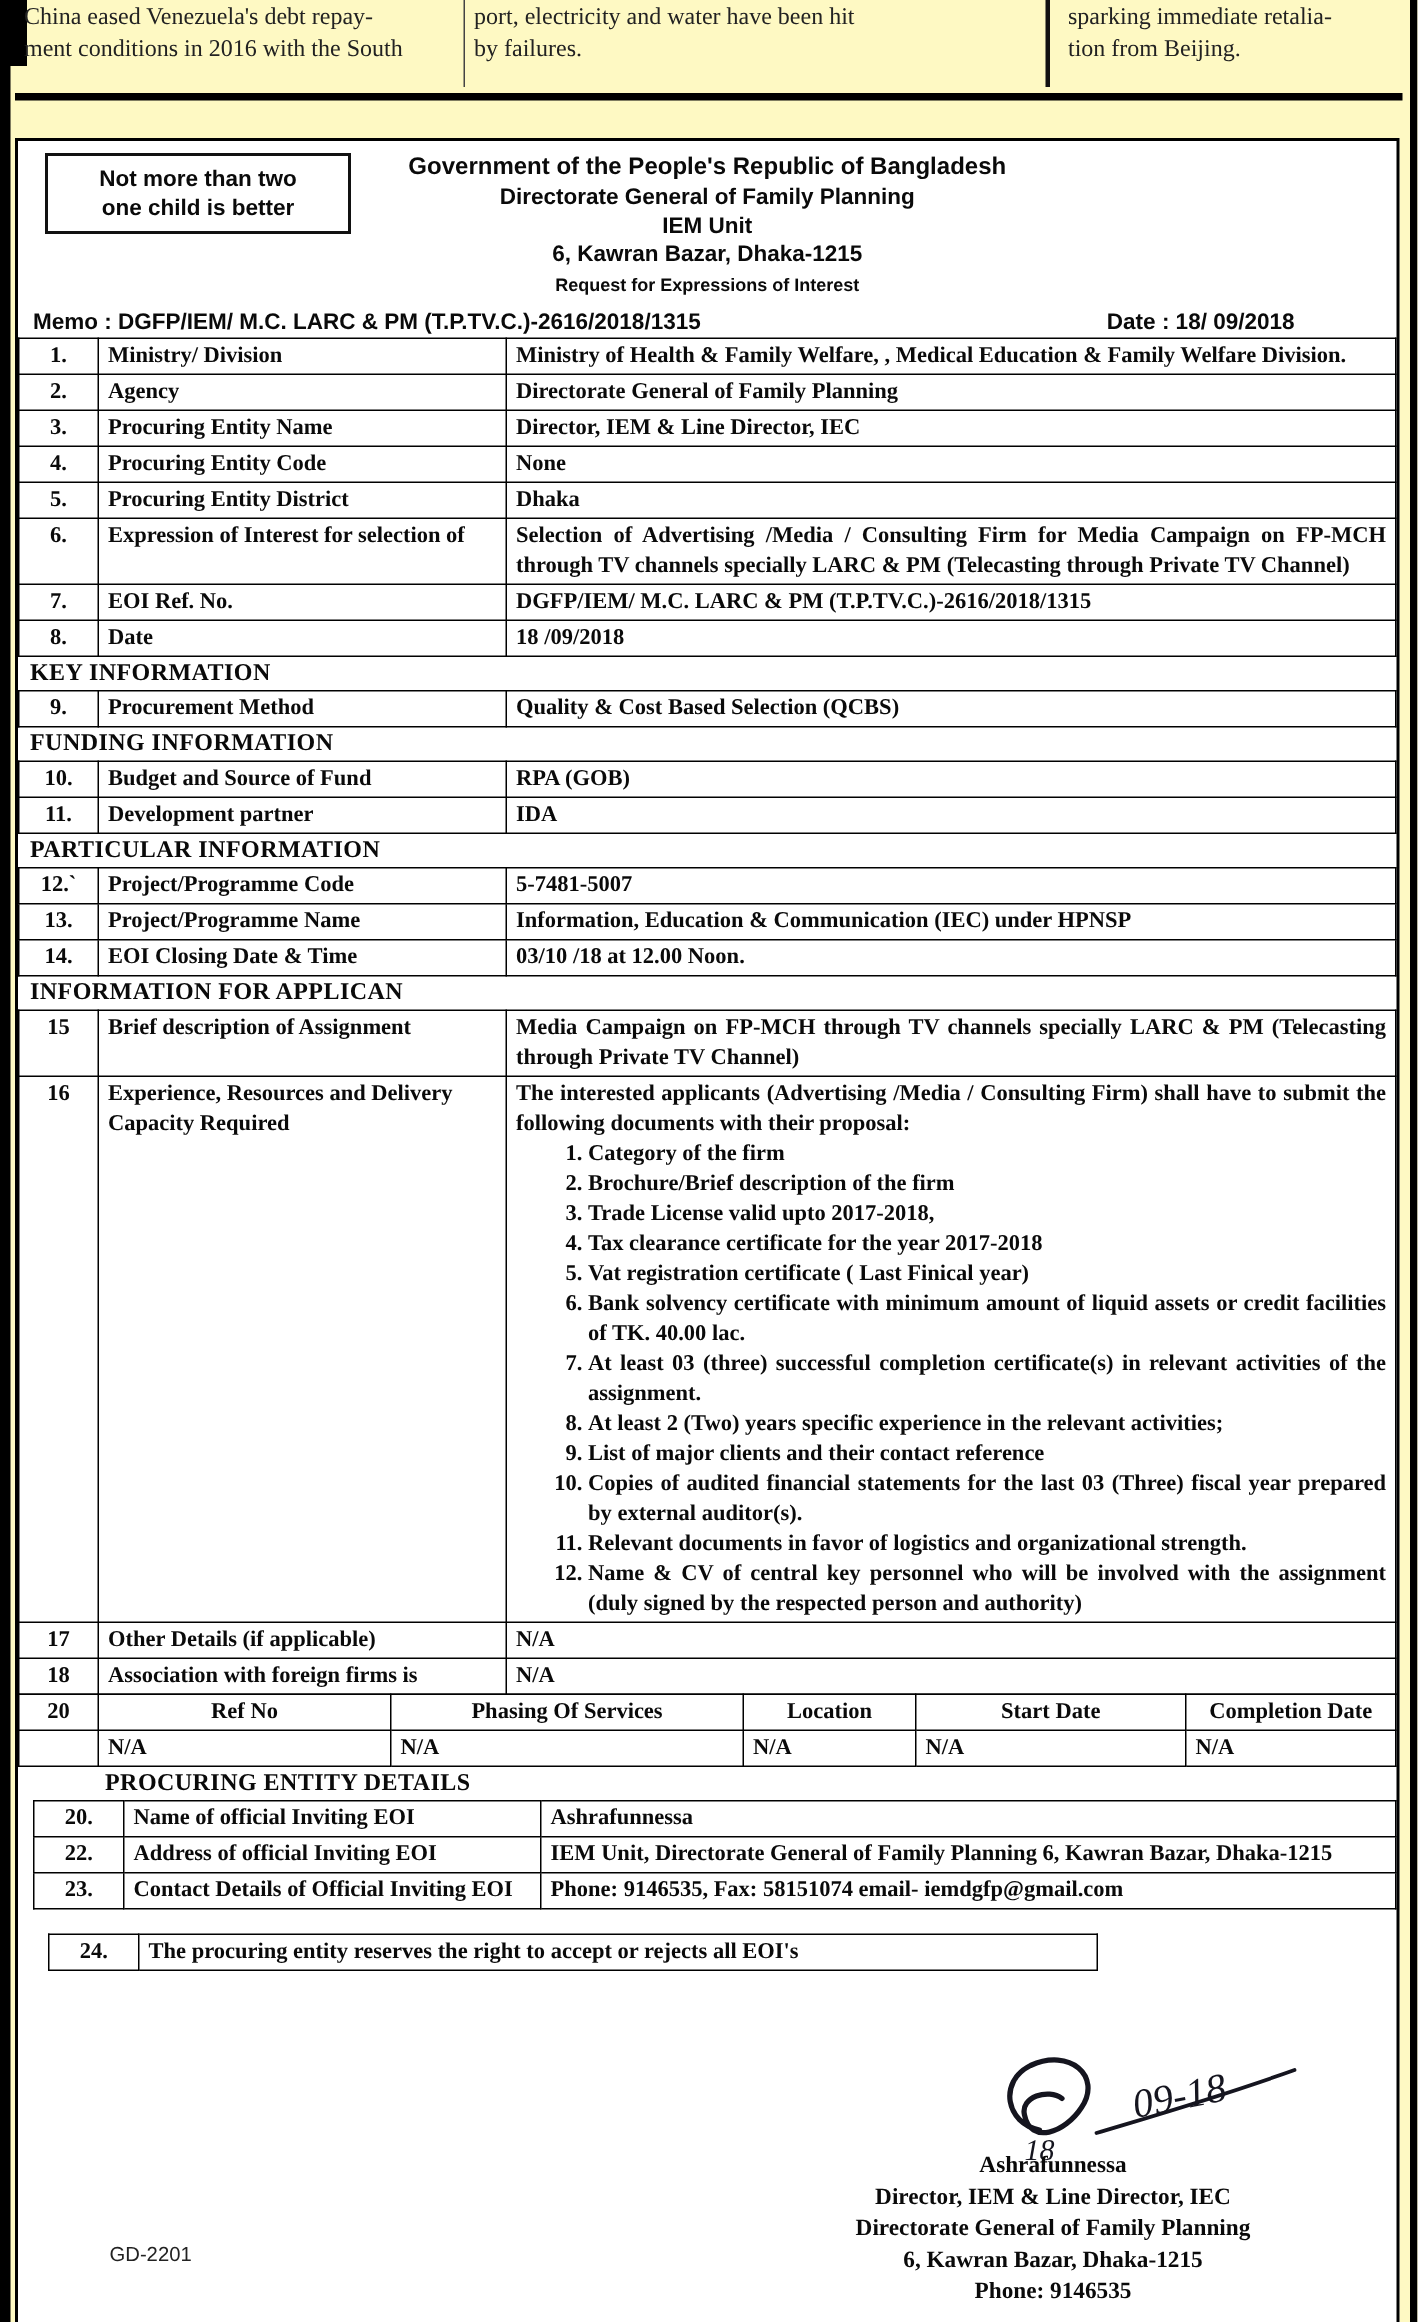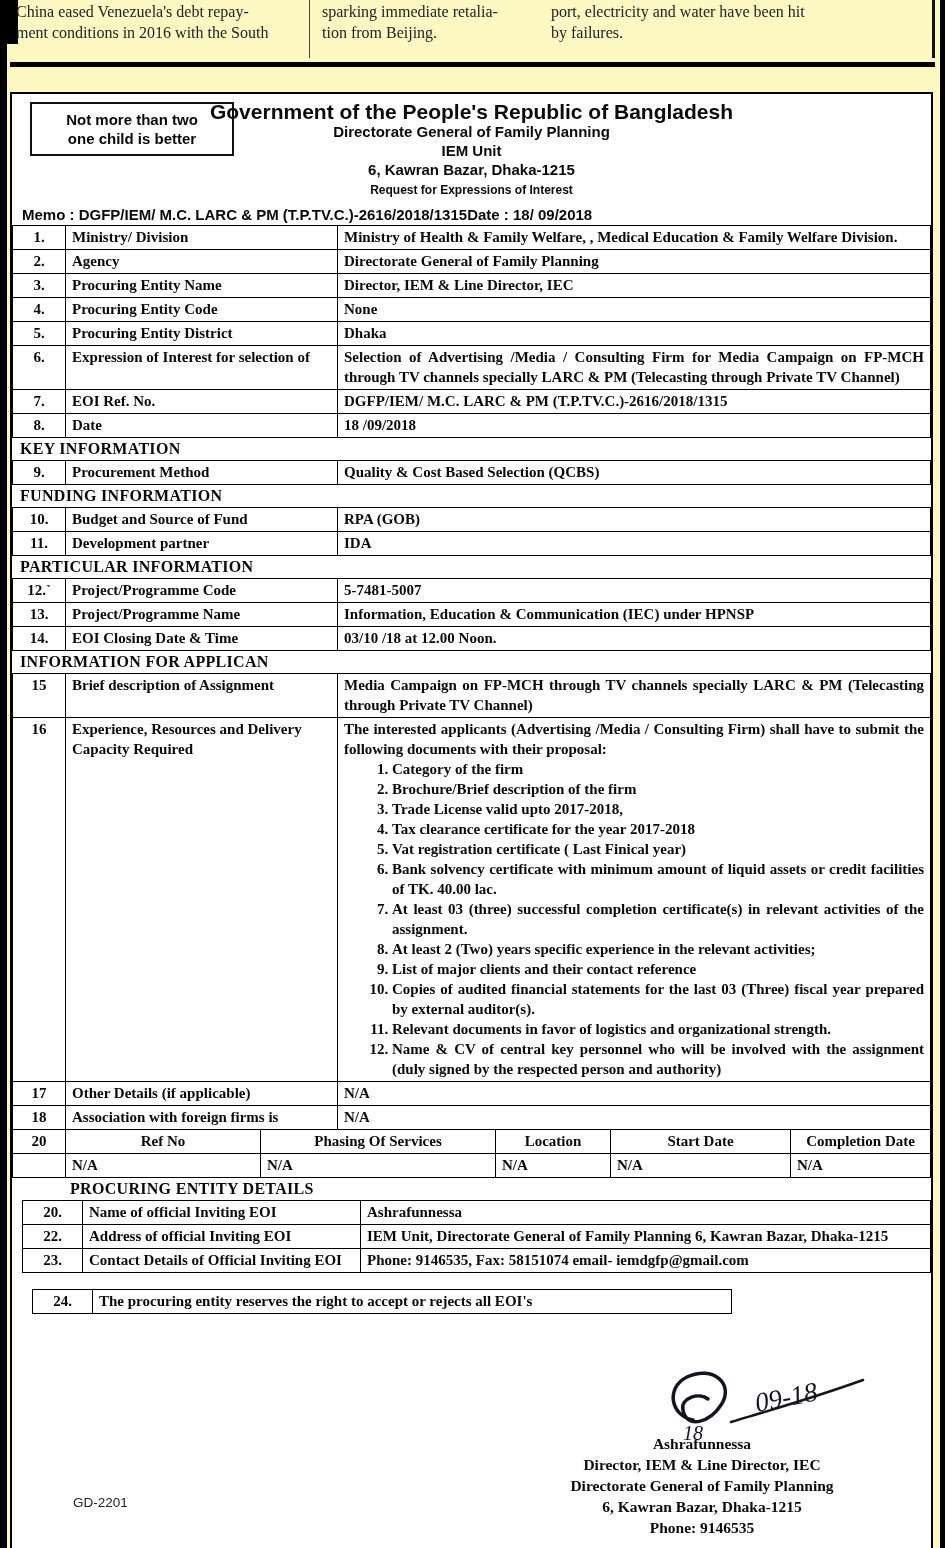--- a/index.html
+++ b/index.html
@@ -22,25 +22,25 @@
 
   
   .doc-box { position: absolute; left: 10px; top: 92px; width: 923px; height: 1458px;
              border: 2px solid #000; background: #fff; }
 
   .header-area { position: relative; padding-top: 8px; min-height: 110px; }
   .slogan-box { position: absolute; left: 18px; top: 8px; width: 204px; min-height: 52px;
                 border: 2px solid #111; text-align: center; padding: 6px 4px;
                 font-family: "Liberation Sans", sans-serif; font-weight: bold; font-size: 15px; line-height: 19px; }
   .header-lines { text-align: center; font-family: "Liberation Sans", sans-serif; font-weight: bold; }
-  .hl1 { font-size: 21px; line-height: 20px; }
+  .hl1 { font-size: 16px; line-height: 20px; }
   .hl2 { font-size: 15px; line-height: 19px; }
   .hl3 { font-size: 12px; line-height: 23px; }
 
-  .memo-row { display: flex; justify-content: flex-start; padding: 2px 68px 2px 10px;
+  .memo-row { display: flex; justify-content: space-between; padding: 2px 68px 2px 10px;
               font-family: "Liberation Sans", sans-serif; font-weight: bold; font-size: 15px; }
 
   table { border-collapse: collapse; width: 100%; table-layout: fixed; }
   td { border: 1px solid #000; padding: 1px 6px 2px 6px; font-size: 15px; font-weight: bold;
        line-height: 20px; vertical-align: top; word-wrap: break-word; }
   .num   { width: 53px; text-align: center; padding-left: 2px; padding-right: 2px; }
   .label { width: 272px; }
   .value { text-align: justify; }
 
   .section-title { font-size: 16px; font-weight: bold; line-height: 20px; padding: 1px 0 1px 8px; letter-spacing: 0.3px; }
@@ -67,27 +67,27 @@
 <div class="page">
   <div class="edge-left"></div>
   <div class="edge-left-top"></div>
   <div class="edge-right"></div>
 
   <div class="top-strip">
     <div class="top-col top-col1">
       <div>China eased  Venezuela's  debt  repay-</div>
       <div>ment conditions in 2016 with the South</div>
     </div>
+    <div class="top-col top-col2">
+      <div>port, electricity and water have been hit</div>
+      <div>by failures.</div>
+    </div>
     <div class="top-col top-col3">
       <div>sparking immediate retalia-</div>
       <div>tion from Beijing.</div>
-    </div>
-    <div class="top-col top-col2">
-      <div>port, electricity and water have been hit</div>
-      <div>by failures.</div>
     </div>
   </div>
   <div class="top-rule"></div>
 
   <div class="doc-box">
 
     <div class="header-area">
       <div class="slogan-box">
         <div>Not more than two</div>
         <div>one child is better</div>

